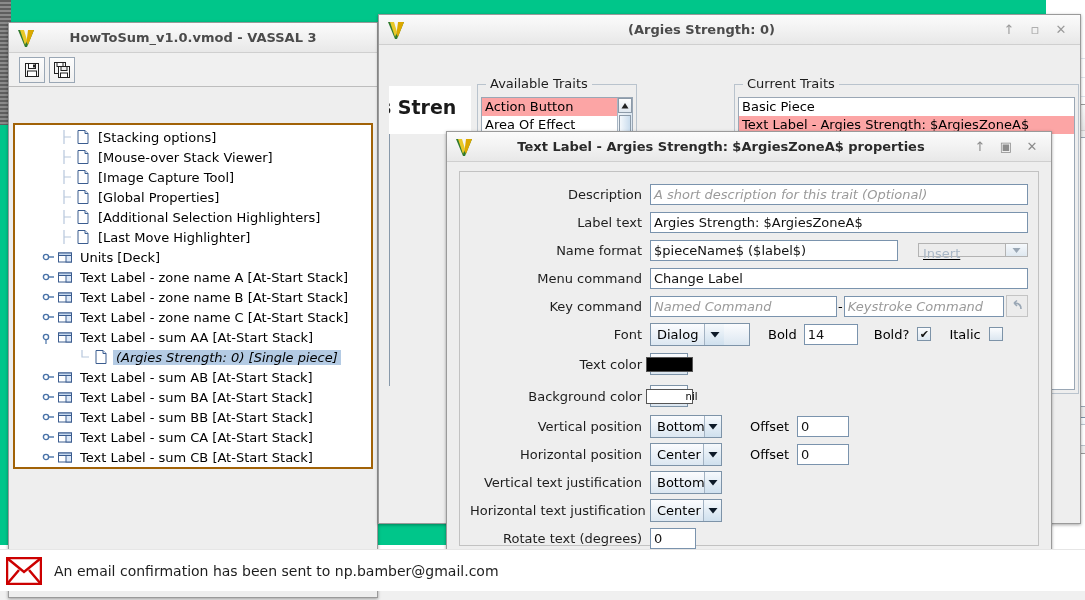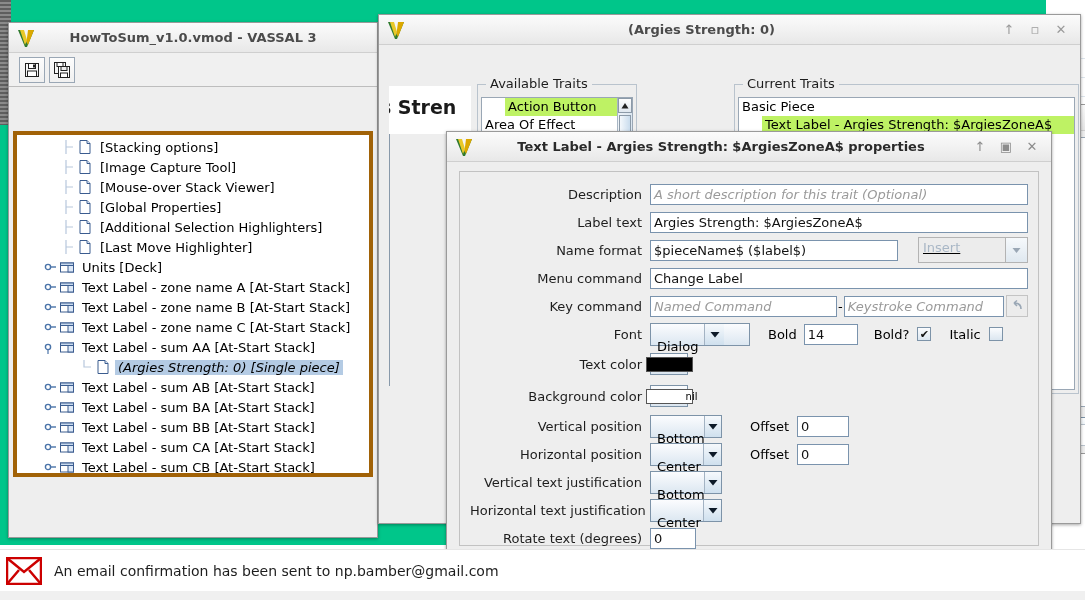--- a/index.html
+++ b/index.html
@@ -67,21 +67,21 @@
     padding: 0 12px 0 6px; color: #9a9a9a;
   }
   .win-btn {
     width: 14px; height: 14px; position: relative;
     display: flex; align-items: center; justify-content: center;
     font-size: 13px; line-height: 1; color: #9a9a9a;
   }
   .win-btn.dark { color: #8c8c8c; }
 
   
-  #editor-win { left: 8px; top: 22px; width: 370px; height: 516px; }
+  #editor-win { left: 8px; top: 22px; width: 370px; height: 576px; }
   #menubar {
     height: 24px; display: flex; align-items: center;
     padding-left: 8px; gap: 16px; font-size: 13px;
     background: #f0f0f0;
     border-bottom: 1px solid #e2e2e2;
   }
   #menubar .mi { padding: 2px 3px; color: #111; }
   #menubar .mi u { text-decoration: underline; }
   #toolbar {
     height: 34px; display: flex; align-items: center;
@@ -89,24 +89,24 @@
     background: #f0f0f0;
     border-bottom: 1px solid #bdbdbd;
   }
   .tbtn {
     width: 26px; height: 26px;
     border: 1px solid #9aa7b5;
     background: linear-gradient(to bottom,#fdfdfd,#f0f0f0);
     display: flex; align-items: center; justify-content: center;
   }
   #tree-scroll {
-    position: absolute; left: 4px; top: 108px;
+    position: absolute; left: 4px; top: 100px;
     width: 360px; height: 346px;
     background: #ffffff;
-    border: 4px solid #a16207;
+    border: 2px solid #a16207;
     overflow: hidden;
   }
   .tree { padding: 2px 0 0 0; }
   .node {
     display: flex; align-items: center;
     height: 20px; font-size: 13px; white-space: nowrap;
   }
   .node .ind { display: inline-block; }
   .handle {
     width: 16px; height: 16px; flex: 0 0 16px;
@@ -154,21 +154,21 @@
   #avail-list {
     position: absolute; left: 3px; top: 12px; right: 3px; bottom: 3px;
     background: #ffffff; border: 1px solid #9aa7b5; overflow: hidden;
   }
   #cur-panel { left: 355px; top: 38px; width: 345px; height: 310px; }
   #cur-list {
     position: absolute; left: 3px; top: 12px; right: 3px; bottom: 3px;
     background: #ffffff; border: 1px solid #9aa7b5; overflow: hidden;
   }
   .lrow { height: 18px; line-height: 18px; padding: 0 3px; font-size: 13px; white-space: nowrap; }
-  .lrow.sel { background: #bef264; margin-left: 23px; }
+  .lrow.sel { background: #fca5a5; }
   .vscroll {
     position: absolute; right: 0; top: 0; width: 15px; bottom: 0;
     background: linear-gradient(to right,#eef3f8,#dbe6f0);
     border-left: 1px solid #a8b6c4;
   }
   .vscroll .uparrow {
     height: 15px; background: linear-gradient(to bottom,#fdfdfd,#dfe7ef);
     border: 1px solid #8c9aa8; display: flex; align-items: center; justify-content: center;
   }
   .vscroll .thumb {
@@ -204,21 +204,21 @@
     overflow: hidden; white-space: nowrap;
   }
   .tfield.ph { color: #9a9a9a; font-style: italic; }
   .grow { flex: 1; }
   .combo {
     height: 23px; display: inline-flex; align-items: stretch;
     border: 1px solid #7d93a8;
     background: linear-gradient(to bottom,#fbfcfe,#dce7f1);
   }
   .combo .cval {
-    padding: 12px 6px; line-height: 21px; font-size: 13px;
+    padding: 0 6px; line-height: 21px; font-size: 13px;
     min-width: 52px;
     text-align: center;
   }
   .combo .carrow {
     width: 20px; border-left: 1px solid #a3b3c3;
     display: flex; align-items: center; justify-content: center;
     background: linear-gradient(to bottom,#f6f9fc,#cfe0ee);
   }
   .checkbox {
     width: 14px; height: 14px;
@@ -233,21 +233,21 @@
     background: linear-gradient(to bottom,#fbfcfe,#dbe6f0);
     display: flex; align-items: center; justify-content: center;
   }
   .swatch-inner {
     width: 30px; height: 15px; border: 1px solid #555;
     display: flex; align-items: center; justify-content: center;
     font-size: 10px;
     padding-left: 45px;
   }
   .insertbox {
-    height: 26px; display: inline-flex; align-items: stretch;
+    height: 14px; display: inline-flex; align-items: stretch;
     margin-left: 20px;
     text-decoration: underline;
   }
   .insertbox .ival {
     width: 88px; border: 1px solid #b3b3b3; background: #ececec;
     color: #a9b7c6; font-size: 13px; line-height: 20px; padding: 0 4px;
   }
   .insertbox .iarrow {
     width: 22px; border: 1px solid #b3b3b3; border-left: none;
     background: linear-gradient(to bottom,#f6f9fc,#dfe8f0);
@@ -396,34 +396,34 @@
           <span class="ind" style="width:44px"></span>
           <span class="handle">
             <svg width="14" height="14" viewBox="0 0 14 14">
       <path d="M4 0 L4 14 M4 7 L11 7" stroke="#b7c7dc" stroke-width="1.2" fill="none"></path>
             </svg>
           </span>
           <span class="ficon"><svg width="16" height="16" viewBox="0 0 16 16">
       <path d="M3 1.5 L10 1.5 L13 4.5 L13 14.5 L3 14.5 Z" fill="#fff" stroke="#3b5c8f"></path>
       <path d="M10 1.5 L10 4.5 L13 4.5" fill="#dce8f7" stroke="#3b5c8f"></path>
             </svg></span>
-          <span class="lbl">[Image Capture Tool]</span>
+          <span class="lbl">[Mouse-over Stack Viewer]</span>
         </div>
         <div class="node">
           <span class="ind" style="width:44px"></span>
           <span class="handle">
             <svg width="14" height="14" viewBox="0 0 14 14">
       <path d="M4 0 L4 14 M4 7 L11 7" stroke="#b7c7dc" stroke-width="1.2" fill="none"></path>
             </svg>
           </span>
           <span class="ficon"><svg width="16" height="16" viewBox="0 0 16 16">
       <path d="M3 1.5 L10 1.5 L13 4.5 L13 14.5 L3 14.5 Z" fill="#fff" stroke="#3b5c8f"></path>
       <path d="M10 1.5 L10 4.5 L13 4.5" fill="#dce8f7" stroke="#3b5c8f"></path>
             </svg></span>
-          <span class="lbl">[Mouse-over Stack Viewer]</span>
+          <span class="lbl">[Image Capture Tool]</span>
         </div>
         <div class="node">
           <span class="ind" style="width:44px"></span>
           <span class="handle">
             <svg width="14" height="14" viewBox="0 0 14 14">
       <path d="M4 0 L4 14 M4 7 L11 7" stroke="#b7c7dc" stroke-width="1.2" fill="none"></path>
             </svg>
           </span>
           <span class="ficon"><svg width="16" height="16" viewBox="0 0 16 16">
       <path d="M3 1.5 L10 1.5 L13 4.5 L13 14.5 L3 14.5 Z" fill="#fff" stroke="#3b5c8f"></path>

